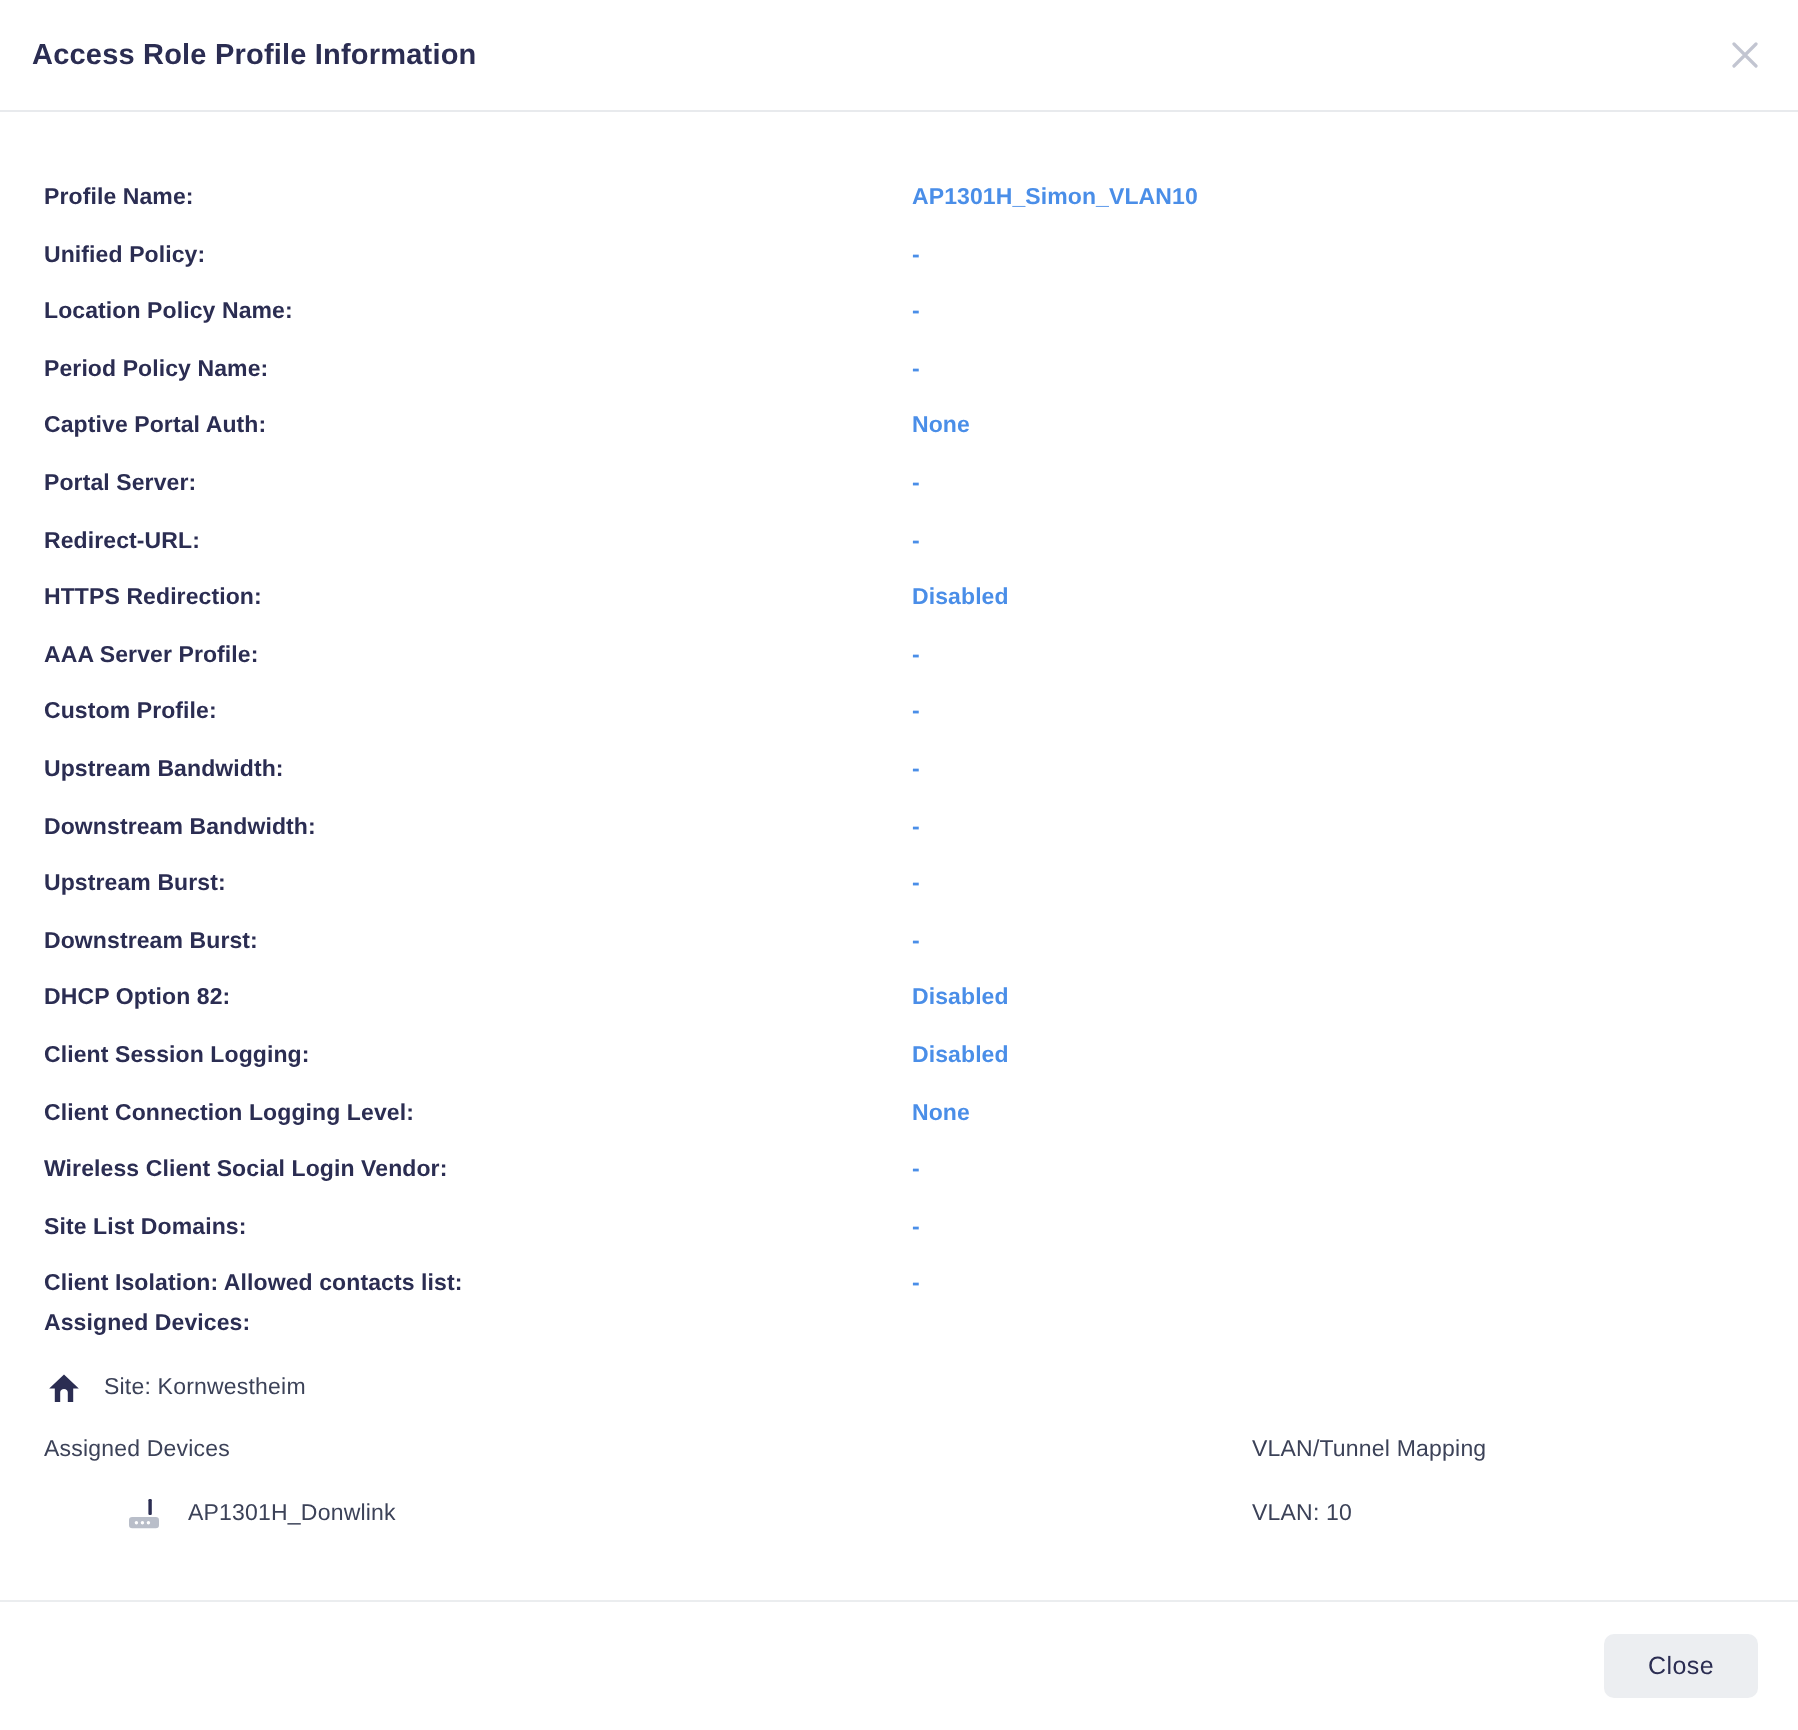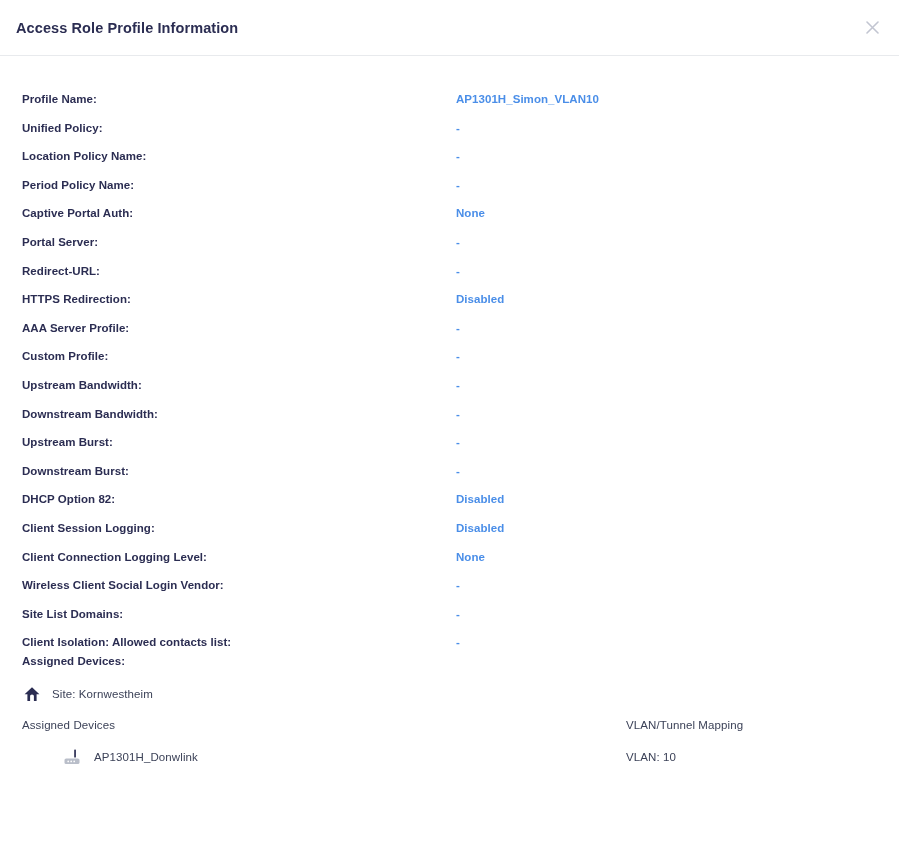--- a/index.html
+++ b/index.html
@@ -289,14 +289,17 @@
               </span>
               <span>AP1301H_Donwlink</span>
             </div>
             <div class="dev-col-b">VLAN: 10</div>
           </div>
         </div>
 
     </div>
   </div>
 
+  <div class="dialog-footer">
+    <button class="btn-close">Close</button>
+  </div>
 
 </div>
 
 </body></html>

